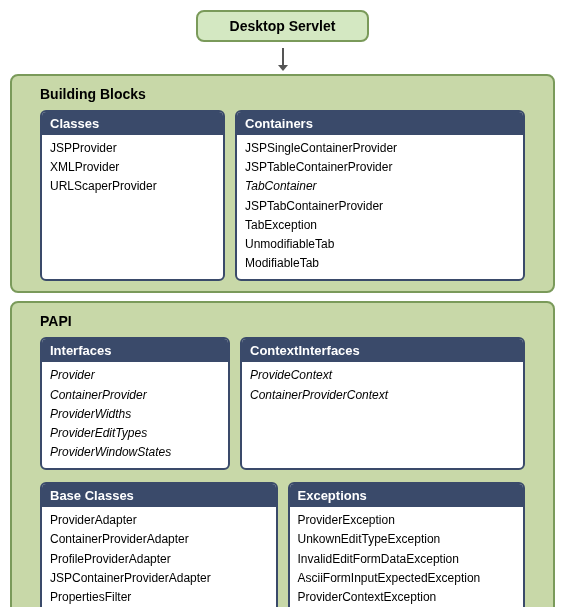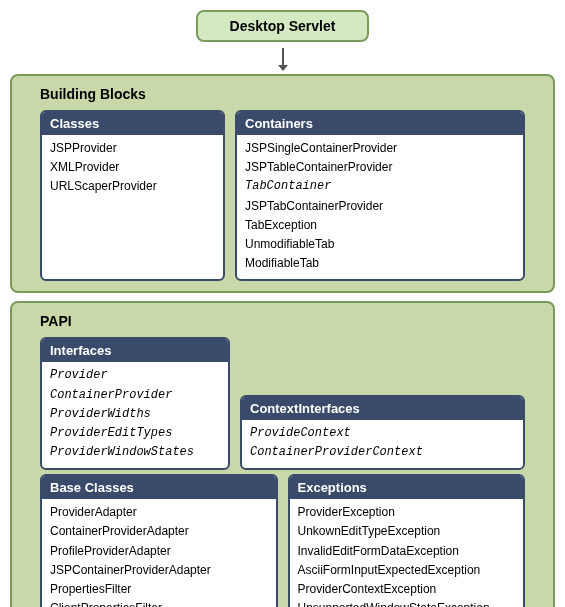--- a/index.html
+++ b/index.html
@@ -83,21 +83,20 @@
       font-size: 13px;
       padding: 4px 8px;
     }
     .inner-box-body {
       padding: 4px 8px 6px 8px;
       font-size: 12px;
       line-height: 1.6;
     }
     .inner-box-body .italic {
       font-style: italic;
-      font-family: Liberation Mono, monospace;
     }
     .inner-box-body div {
       white-space: nowrap;
     }
   </style>
 </head>
 <body>
 
 <div class="diagram">
 
@@ -132,21 +131,21 @@
           <div>UnmodifiableTab</div>
           <div>ModifiableTab</div>
         </div>
       </div>
     </div>
   </div>
 
   <div class="section">
     <div class="section-title">PAPI</div>
 
-    <div class="section-row" style="margin-bottom:4px;align-items:flex-end;">
+    <div class="section-row" style="margin-bottom:12px;">
 
       <div class="inner-box" style="max-width:190px;">
         <div class="inner-box-header">Interfaces</div>
         <div class="inner-box-body">
           <div class="italic">Provider</div>
           <div class="italic">ContainerProvider</div>
           <div class="italic">ProviderWidths</div>
           <div class="italic">ProviderEditTypes</div>
           <div class="italic">ProviderWindowStates</div>
         </div>

